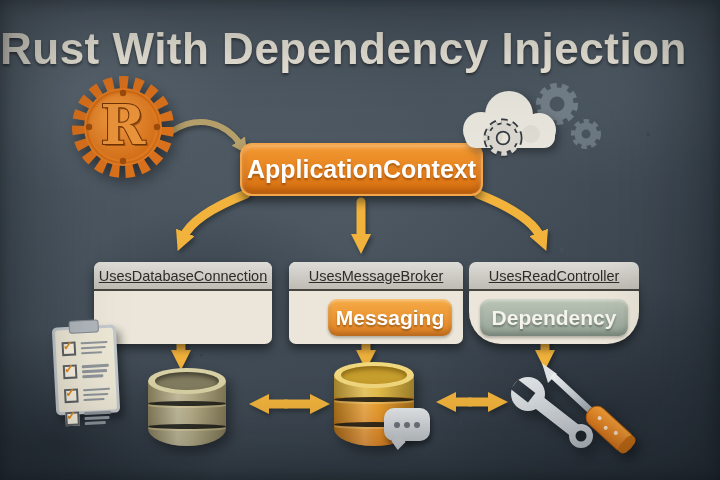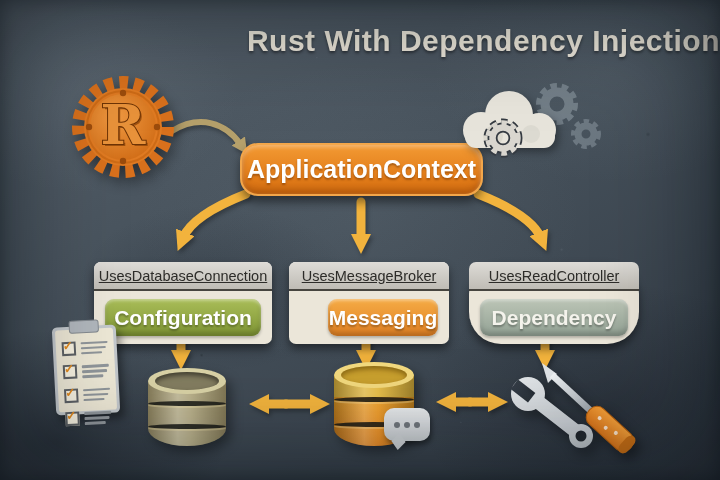--- a/index.html
+++ b/index.html
@@ -19,28 +19,28 @@
     box-shadow:inset 0 0 110px rgba(4,8,14,.6), inset 0 0 18px rgba(4,8,14,.35);}
   .speckle{position:absolute;inset:0;pointer-events:none;opacity:.5;
     background:
       radial-gradient(3px 3px at 12% 33%, rgba(200,210,215,.25), transparent 60%),
       radial-gradient(2px 2px at 44% 12%, rgba(200,210,215,.2), transparent 60%),
       radial-gradient(3px 3px at 78% 52%, rgba(200,210,215,.18), transparent 60%),
       radial-gradient(2px 2px at 64% 88%, rgba(200,210,215,.2), transparent 60%),
       radial-gradient(3px 3px at 28% 74%, rgba(10,14,20,.5), transparent 60%),
       radial-gradient(4px 4px at 90% 28%, rgba(10,14,20,.4), transparent 60%);}
   .title{
-    position:absolute;top:24px;left:0;width:100%;text-align:right;margin:0;
-    font-size:30px;font-weight:bold;letter-spacing:.5px;color:#ece7da;
+    position:absolute;top:24px;left:0;width:100%;text-align:left;margin:0;
+    font-size:44px;font-weight:bold;letter-spacing:.5px;color:#ece7da;
     text-shadow:0 2px 3px rgba(0,0,0,.45);
   }
   
   .appbox{
     position:absolute;left:240px;top:143px;width:243px;height:53px;
-    border-radius:18px;border:2px solid #f3a64a;box-sizing:border-box;
+    border-radius:12px;border:2px solid #f3a64a;box-sizing:border-box;
     background:linear-gradient(180deg,#f39a33,#e07a18 70%,#d06c10);
     box-shadow:0 6px 10px rgba(0,0,0,.45), inset 0 2px 4px rgba(255,255,255,.35), inset 0 -4px 6px rgba(120,50,0,.35);
     color:#fff;font-size:25px;font-weight:bold;text-align:center;line-height:49px;
     text-shadow:0 2px 2px rgba(110,50,0,.5);z-index:6;
   }
   
   .panel{
     position:absolute;top:262px;height:82px;border-radius:7px;background:#ebe6d9;
     box-shadow:0 5px 9px rgba(0,0,0,.45), inset 0 1px 0 rgba(255,255,255,.7);z-index:6;
   }
@@ -50,21 +50,21 @@
     border-bottom:2px solid #47453f;
     color:#2d2c29;font-size:14.5px;text-align:center;line-height:28px;text-decoration:underline;
   }
   .panel-btn{
     margin:8px 11px 0 11px;height:37px;border-radius:9px;
     color:#fff;font-size:21px;font-weight:bold;text-align:center;line-height:37px;
     text-shadow:0 2px 2px rgba(0,0,0,.3);
     box-shadow:inset 0 2px 3px rgba(255,255,255,.35), inset 0 -4px 5px rgba(0,0,0,.18), 0 2px 3px rgba(0,0,0,.25);
   }
   .panel-config{left:94px;width:178px;}
-  .panel-msg{left:289px;width:160px;}
+  .panel-msg{left:289px;width:174px;}
   .panel-ctrl{left:469px;width:170px;border-radius:32px;}
   .btn-green{background:linear-gradient(180deg,#a9bd58,#7e9434);}
   .btn-orange{background:linear-gradient(180deg,#f5ab45,#e08023);margin-left:39px;}
   .btn-gray{background:linear-gradient(180deg,#bcc5b6,#92a194);color:#f4f3ec;}
   
   .clipboard{
     position:absolute;left:54px;top:326px;width:64px;height:88px;
     background:#c2c7cb;border-radius:5px;padding:3px;box-sizing:border-box;
     transform:rotate(-3deg);box-shadow:4px 6px 8px rgba(0,0,0,.4);z-index:7;
   }
@@ -177,21 +177,20 @@
       <circle cx="58" cy="60" r="10.5" stroke="#343a41" stroke-width="10"></circle>
       <circle cx="58" cy="60" r="15" stroke="#d9d6cf" stroke-width="5.5" stroke-dasharray="5.5 4.3"></circle>
       <circle cx="58" cy="60" r="10.5" stroke="#d9d6cf" stroke-width="6.5"></circle>
     </g>
   </svg>
 
   <div class="appbox">ApplicationContext</div>
 
   <div class="panel panel-config">
     <div class="panel-head">UsesDatabaseConnection</div>
-    <div class="panel-btn btn-green">Configuration</div>
   </div>
   <div class="panel panel-msg">
     <div class="panel-head">UsesMessageBroker</div>
     <div class="panel-btn btn-orange">Messaging</div>
   </div>
   <div class="panel panel-ctrl">
     <div class="panel-head">UsesReadController</div>
     <div class="panel-btn btn-gray">Dependency</div>
   </div>
 

